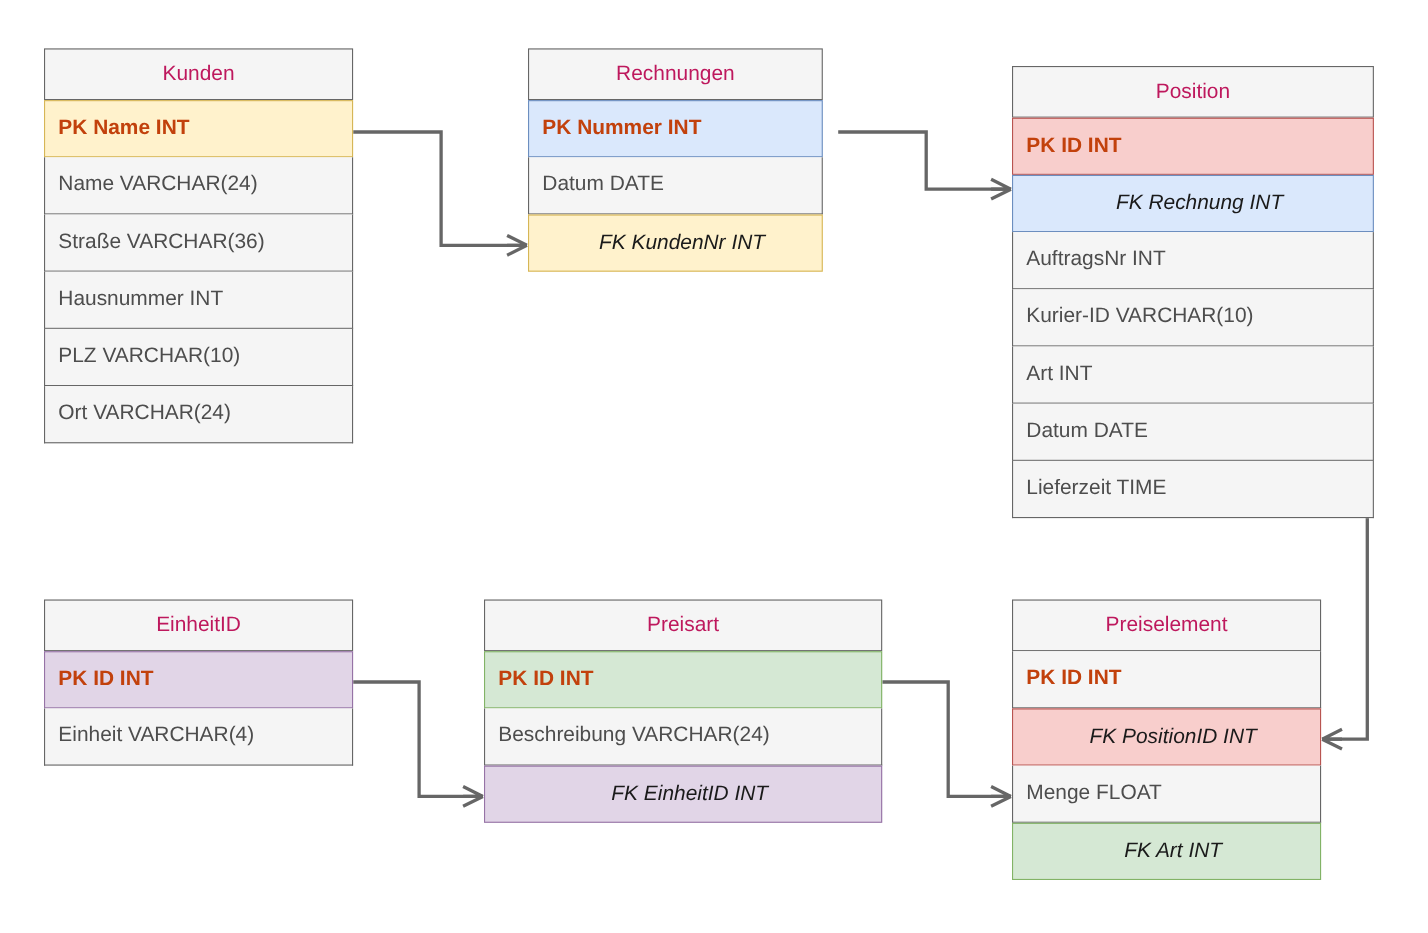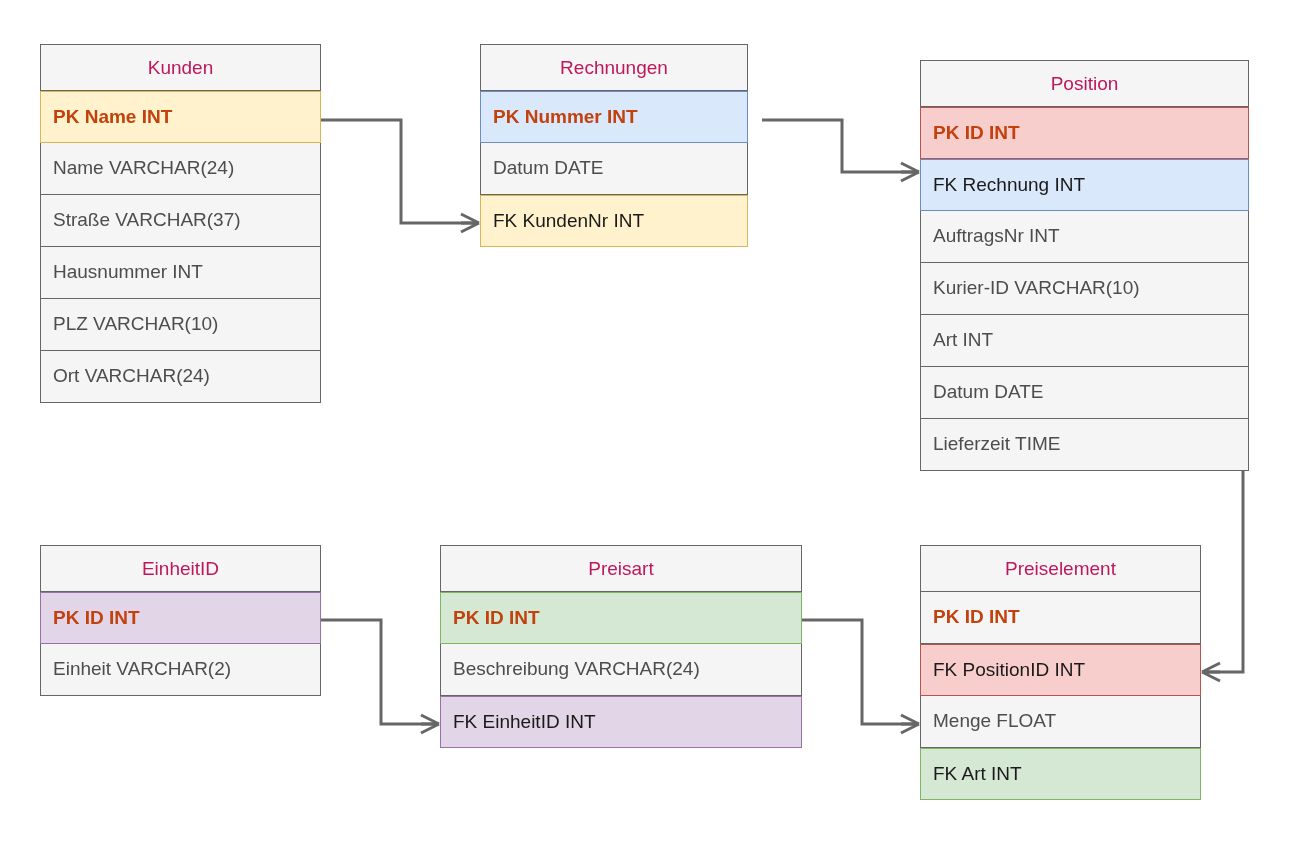--- a/index.html
+++ b/index.html
@@ -64,21 +64,23 @@
     border-top: none;
     white-space: nowrap;
     overflow: hidden;
   }
 
   .attr.pk {
     font-weight: bold;
     color: #c2410c;
   }
   .attr.fk {
+    font-style: italic;
     color: #1a1a1a;
+    text-align: center;
   }
 
   
   .fill-yellow { background: #fff2cc; border-color: #d6b656; }
   .fill-blue   { background: #dae8fc; border-color: #6c8ebf; }
   .fill-red    { background: #f8cecc; border-color: #b85450; }
   .fill-green  { background: #d5e8d4; border-color: #82b366; }
   .fill-purple { background: #e1d5e7; border-color: #9673a6; }
   .fill-plain  { background: #f5f5f5; border-color: #666666; }
 
@@ -134,21 +136,21 @@
       <g>
         <path class="edge-path" d="M 802 620 L 862 620 L 862 724 L 919 724"></path>
         <path class="edge-foot" d="M 919 724 L 901 715 M 919 724 L 901 733 M 919 724 L 901 724"></path>
       </g>
     </svg>
 
 <div class="entity" style="left: 40px; top: 44px; width: 281px;">
       <div class="ent-title">Kunden</div>
       <div class="attr pk fill-yellow">PK Name INT</div>
       <div class="attr  fill-plain">Name VARCHAR(24)</div>
-      <div class="attr  fill-plain">Straße VARCHAR(37)</div>
+      <div class="attr  fill-plain">Straße VARCHAR(36)</div>
       <div class="attr  fill-plain">Hausnummer INT</div>
       <div class="attr  fill-plain">PLZ VARCHAR(10)</div>
       <div class="attr  fill-plain">Ort VARCHAR(24)</div>
     </div>
     <div class="entity" style="left: 480px; top: 44px; width: 268px;">
       <div class="ent-title">Rechnungen</div>
       <div class="attr pk fill-blue">PK Nummer INT</div>
       <div class="attr  fill-plain">Datum DATE</div>
       <div class="attr fk fill-yellow">FK KundenNr INT</div>
     </div>
@@ -158,21 +160,21 @@
       <div class="attr fk fill-blue">FK Rechnung INT</div>
       <div class="attr  fill-plain">AuftragsNr INT</div>
       <div class="attr  fill-plain">Kurier-ID VARCHAR(10)</div>
       <div class="attr  fill-plain">Art INT</div>
       <div class="attr  fill-plain">Datum DATE</div>
       <div class="attr  fill-plain">Lieferzeit TIME</div>
     </div>
     <div class="entity" style="left: 40px; top: 545px; width: 281px;">
       <div class="ent-title">EinheitID</div>
       <div class="attr pk fill-purple">PK ID INT</div>
-      <div class="attr  fill-plain">Einheit VARCHAR(2)</div>
+      <div class="attr  fill-plain">Einheit VARCHAR(4)</div>
     </div>
     <div class="entity" style="left: 440px; top: 545px; width: 362px;">
       <div class="ent-title">Preisart</div>
       <div class="attr pk fill-green">PK ID INT</div>
       <div class="attr  fill-plain">Beschreibung VARCHAR(24)</div>
       <div class="attr fk fill-purple">FK EinheitID INT</div>
     </div>
     <div class="entity" style="left: 920px; top: 545px; width: 281px;">
       <div class="ent-title">Preiselement</div>
       <div class="attr pk fill-plain">PK ID INT</div>

